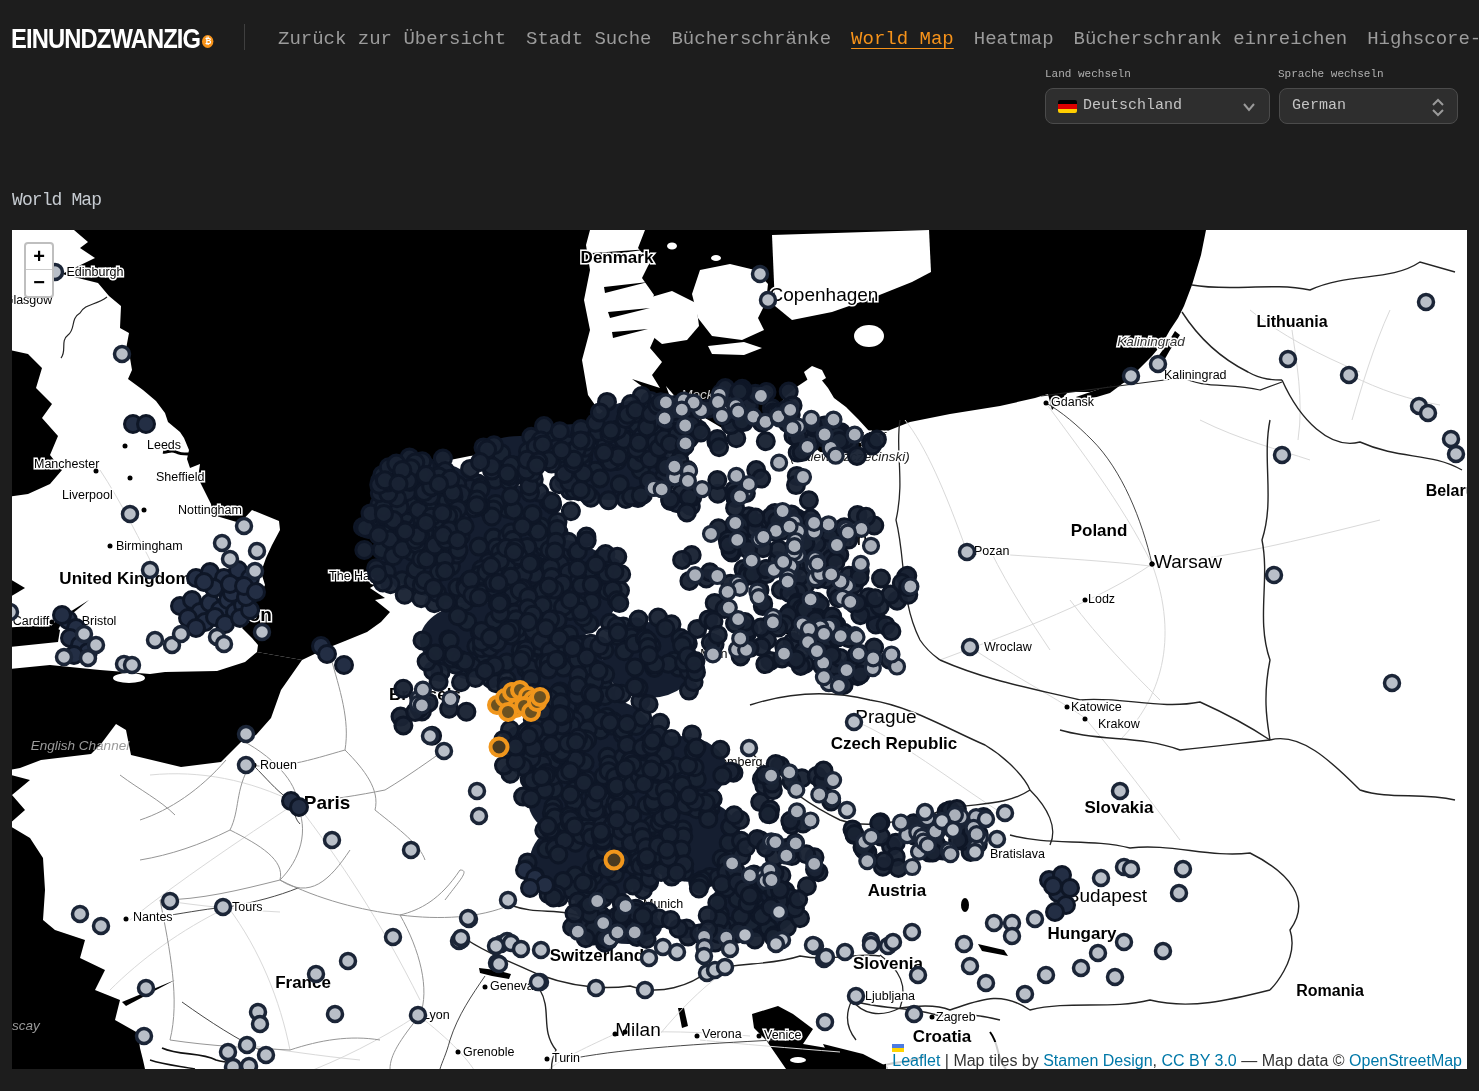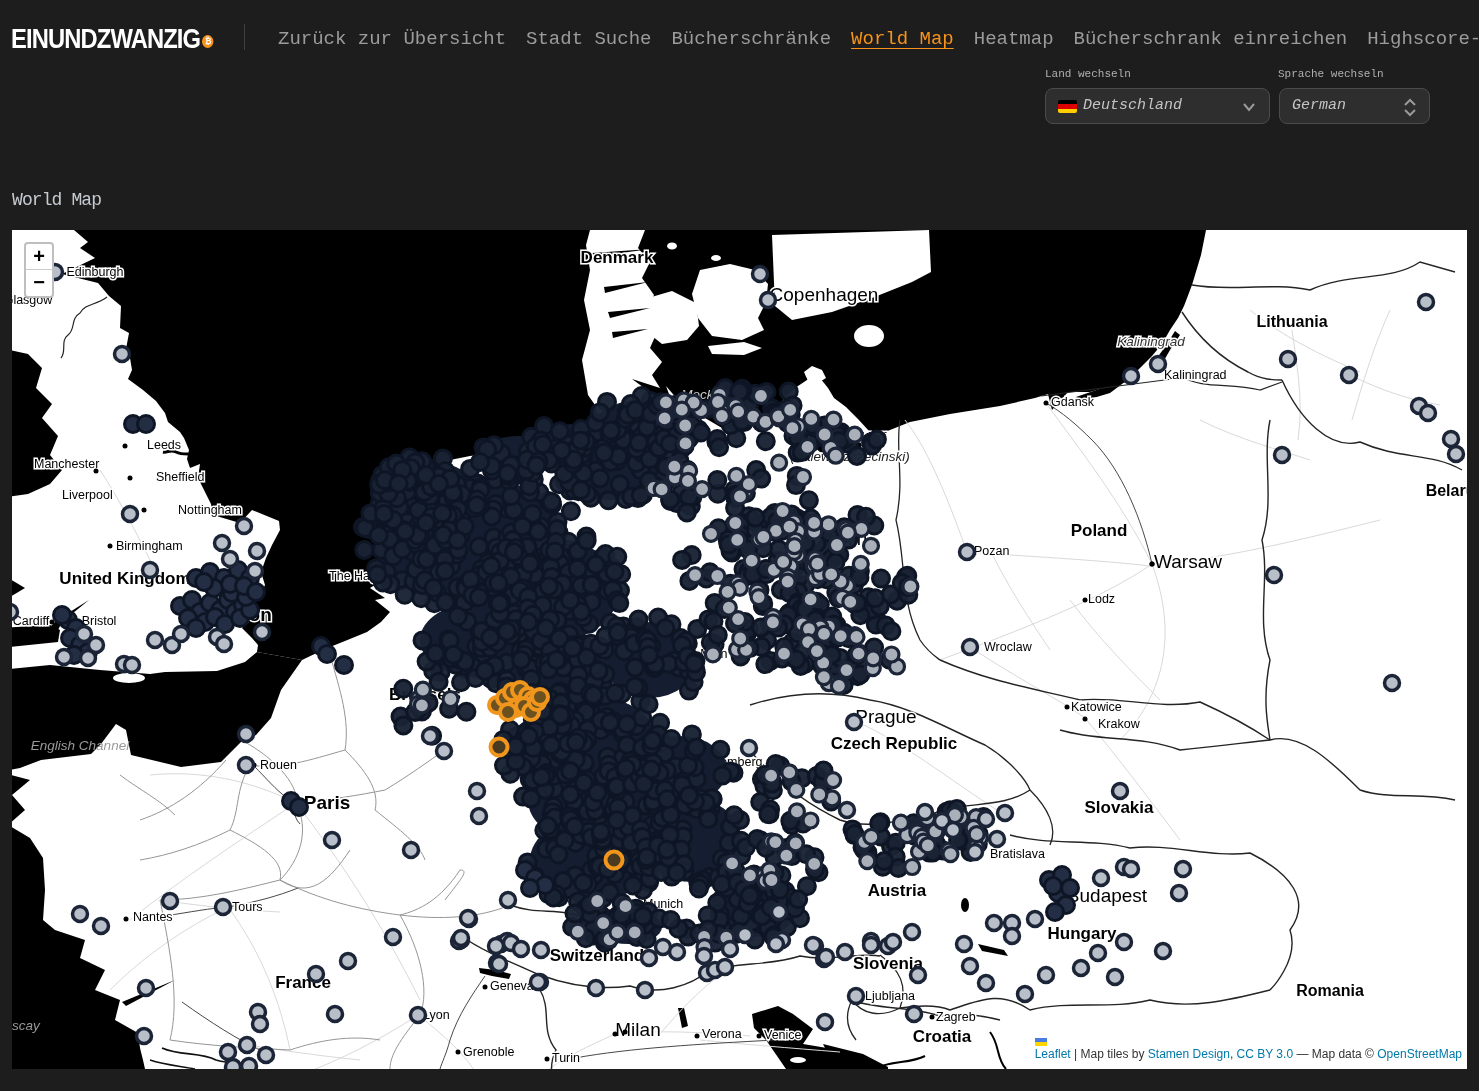--- a/index.html
+++ b/index.html
@@ -10,35 +10,35 @@
         letter-spacing:-1px; transform:scaleX(0.88); transform-origin:left; }
 .btc { display:inline-block; width:13px; height:13px; background:#f7931a; border-radius:50%;
        color:#fff; font-size:9px; line-height:13px; text-align:center; vertical-align:baseline;
        font-weight:700; margin-left:2px; position:relative; top:-4px; }
 .divider { position:absolute; left:244px; top:24px; width:1px; height:26px; background:#3f3f3f; }
 nav { position:absolute; left:278px; top:28px; font-size:19px; color:#9b9b9b; white-space:nowrap; }
 nav span { margin-right:20px; }
 nav .active { color:#f7931a; text-decoration:underline; text-underline-offset:4px; }
 .sel-label { position:absolute; font-size:11px; color:#b0b0b0; }
 .sel { position:absolute; height:36px; background:#2e2e2e; border:1px solid #4b4b4b;
-       border-radius:8px; color:#c4c4c4; font-size:15px;font-style:italic; }
+       border-radius:8px; color:#c4c4c4; font-size:15px; }
 .flag { position:absolute; left:12px; top:11px; width:19px; height:13px; border-radius:2px; overflow:hidden; }
 .flag div { height:4.34px; }
 h2 { position:absolute; left:12px; top:190px; font-size:18px; font-weight:normal;
      letter-spacing:-0.9px; color:#c6cbd1; }
 .map { position:absolute; left:12px; top:230px; width:1455px; height:839px;
        background:#fff; overflow:hidden; }
 .zoomctl { position:absolute; left:12px; top:12px; width:30px; border-radius:4px;
            background:#fff; border:2px solid rgba(0,0,0,0.25); z-index:10; }
 .zoomctl div { width:26px; height:26px; line-height:24px; text-align:center; font-size:20px;
               font-weight:bold; color:#000; font-family:"Liberation Sans", sans-serif; }
 .zoomctl div:first-child { border-bottom:1px solid #ccc; }
 .attrib { position:absolute; right:0; bottom:0; background:rgba(255,255,255,0.8);
           font-family:"Liberation Sans", sans-serif; color:#333;
-          line-height:13px; padding:2px 5px 8px 6px; z-index:10; text-align:left; font-size:12px; }
+          line-height:13px; padding:2px 5px 2px 6px; z-index:10; text-align:left; font-size:16px; }
 .attrib a { color:#0078A8; text-decoration:none; }
 .uaflag { width:12px; height:9px; margin-bottom:1px; }
 .uaflag .b { height:4px; background:#4C7BE1; }
 .uaflag .y { height:4px; background:#FFD500; }
 </style>
 </head>
 <body>
 <div class="logo">EINUNDZWANZIG<span class="btc">₿</span></div>
 <div class="divider"></div>
 <nav><span>Zurück zur Übersicht</span><span>Stadt Suche</span><span>Bücherschränke</span><span class="active">World Map</span><span>Heatmap</span><span>Bücherschrank einreichen</span><span>Highscore-Tabelle</span></nav>
@@ -48,21 +48,21 @@
   <div class="flag">
       <div style="background:#000"></div>
       <div style="background:#D00"></div>
       <div style="background:#FFCE00"></div>
     </div>
   <span style="position:absolute; left:37px; top:8px;">Deutschland</span>
   <svg style="position:absolute; right:13px; top:13px;" width="14" height="10">
       <path d="M2,2 L7,8 L12,2" stroke="#9a9a9a" stroke-width="2" fill="none"></path>
     </svg>
 </div>
-<div class="sel" style="left:1279px; top:88px; width:151px;">
+<div class="sel" style="left:1279px; top:88px; width:179px;">
   <span style="position:absolute; left:12px; top:8px;">German</span>
   <svg style="position:absolute; right:12px; top:9px;" width="14" height="19">
       <path d="M2,7 L7,2 L12,7 M2,12 L7,17 L12,12" stroke="#9a9a9a" stroke-width="2" fill="none"></path>
     </svg>
 </div>
 <h2>World Map</h2>
 <div class="map">
 <svg width="1455" height="839" viewBox="12 230 1455 839" style="display:block">
 <rect x="12" y="230" width="1455" height="839" fill="#ffffff"></rect>
 <polygon points="74,230 88,242 80,248 95,258 62,274 98,283 109,296 121,306 120,328 129,333 126,349 130,358 132,370 128,379 143,390 156,401 165,413 168,422 180,432 184,438 189,450 187,459 190,468 200,464 198,478 209,500 211,504 213,515 240,523 252,510 279,521 280,530 272,545 266,558 261,572 265,585 258,598 246,606 232,613 230,620 247,622 242,628 252,638 258,645 257,652 302,660 325,649 345,641 367,632 381,622 390,612 375,600 385,598 370,588 383,580 377,565 390,545 400,525 408,508 415,490 408,478 420,470 440,462 470,456 500,452 530,446 545,448 560,440 570,452 575,444 585,455 568,470 585,460 592,440 646,436 600,425 595,405 588,395 582,360 590,330 584,300 590,270 586,245 590,230" fill="#000"></polygon>

